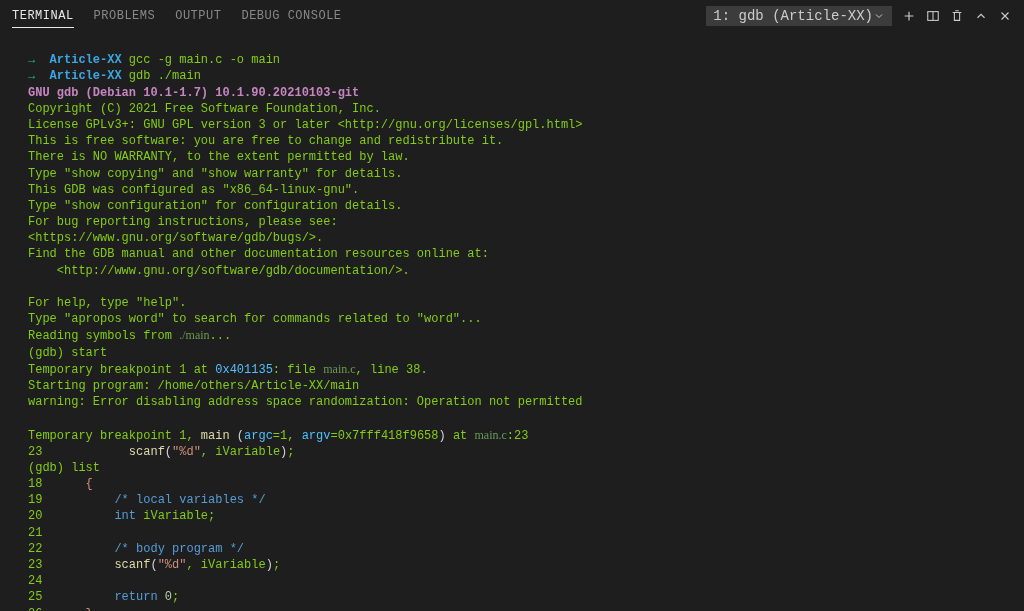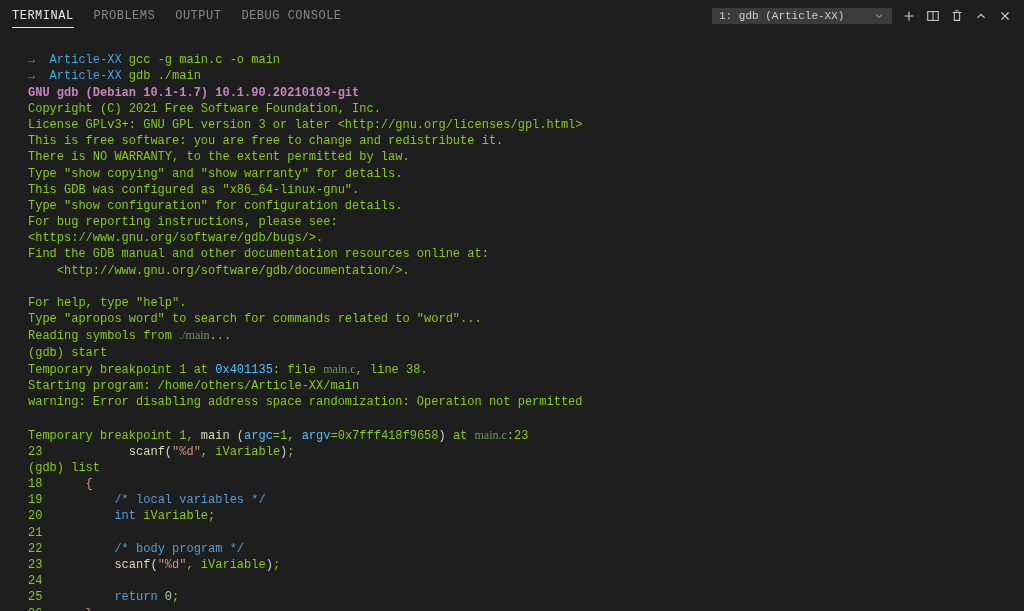--- a/index.html
+++ b/index.html
@@ -40,39 +40,39 @@
     display: flex;
     align-items: center;
     gap: 10px;
   }
   .term-select {
     display: flex;
     align-items: center;
     background: #3c3c3c;
     border: 1px solid #3c3c3c;
     padding: 1px 6px;
-    font-size: 11px;
+    font-size: 14px;
     color: #cccccc;
     min-width: 180px;
     justify-content: space-between;
     cursor: pointer;
   }
   .icon {
     color: #cccccc;
     cursor: pointer;
     font-size: 14px;
     line-height: 1;
   }
   .terminal-body {
     padding: 4px 28px;
     line-height: 1.35;
     white-space: pre;
   }
   .arrow { color: #16c98d; }
-  .prompt-ctx { color: #3aa7e0; }
+  .prompt-ctx { color: #3aa7e0; font-weight: bold; }
   .white { color: #84cc16; }
   .magenta { color: #c586c0; font-weight: bold; }
   .green { color: #6a9955; font-family: Liberation Serif, serif; }
   .cyan { color: #4fc1ff; }
   .orange { color: #ce9178; }
   .keyword { color: #569cd6; }
   .type { color: #569cd6; }
   .func { color: #dcdcaa; }
   .num { color: #b5cea8; }
   .paren { color: #d4d4d4; }

